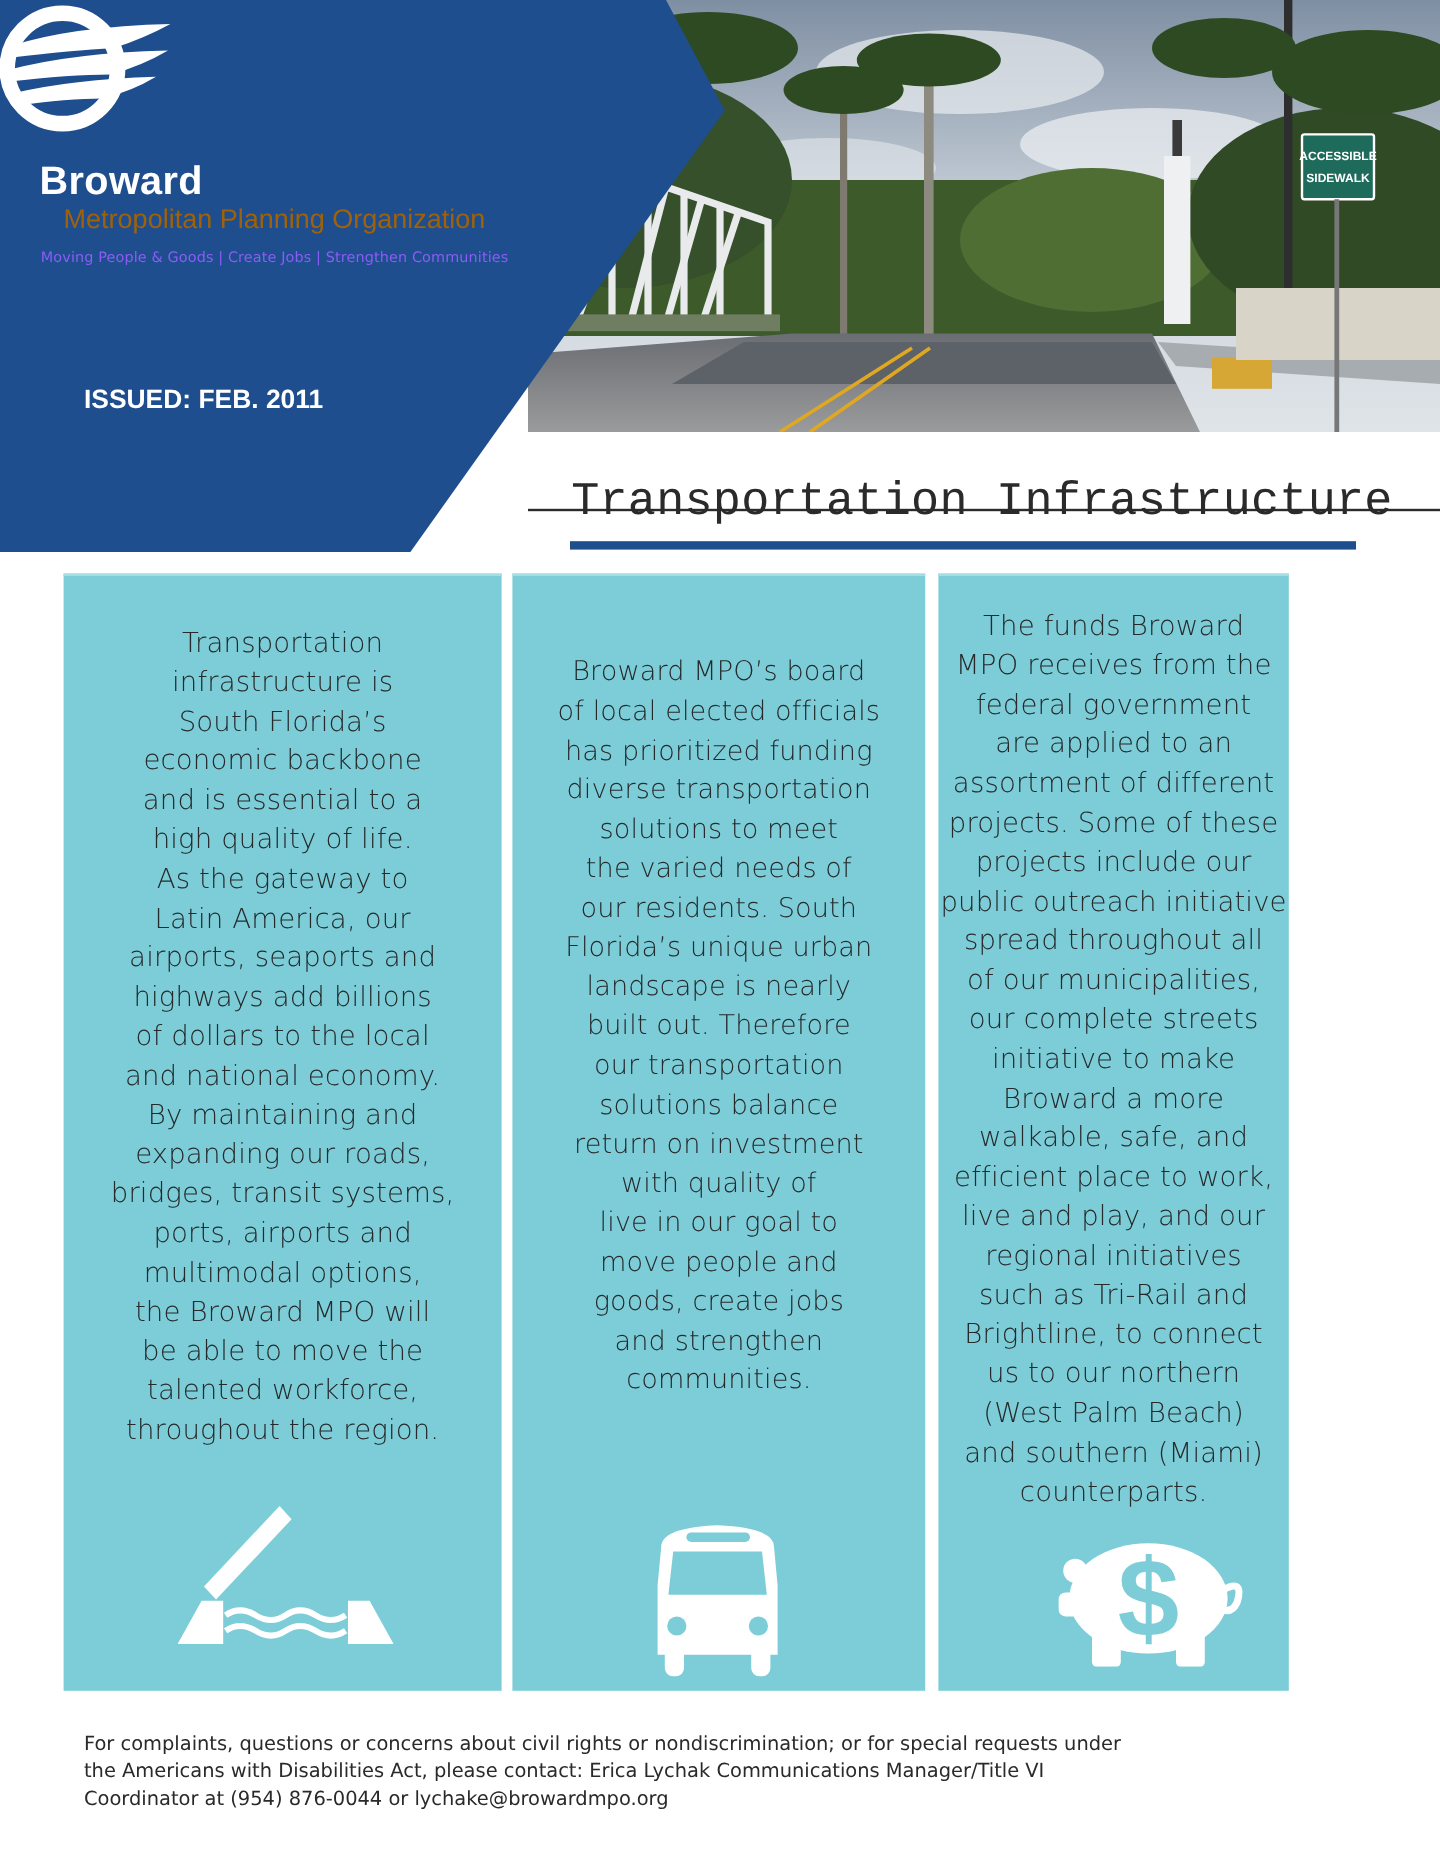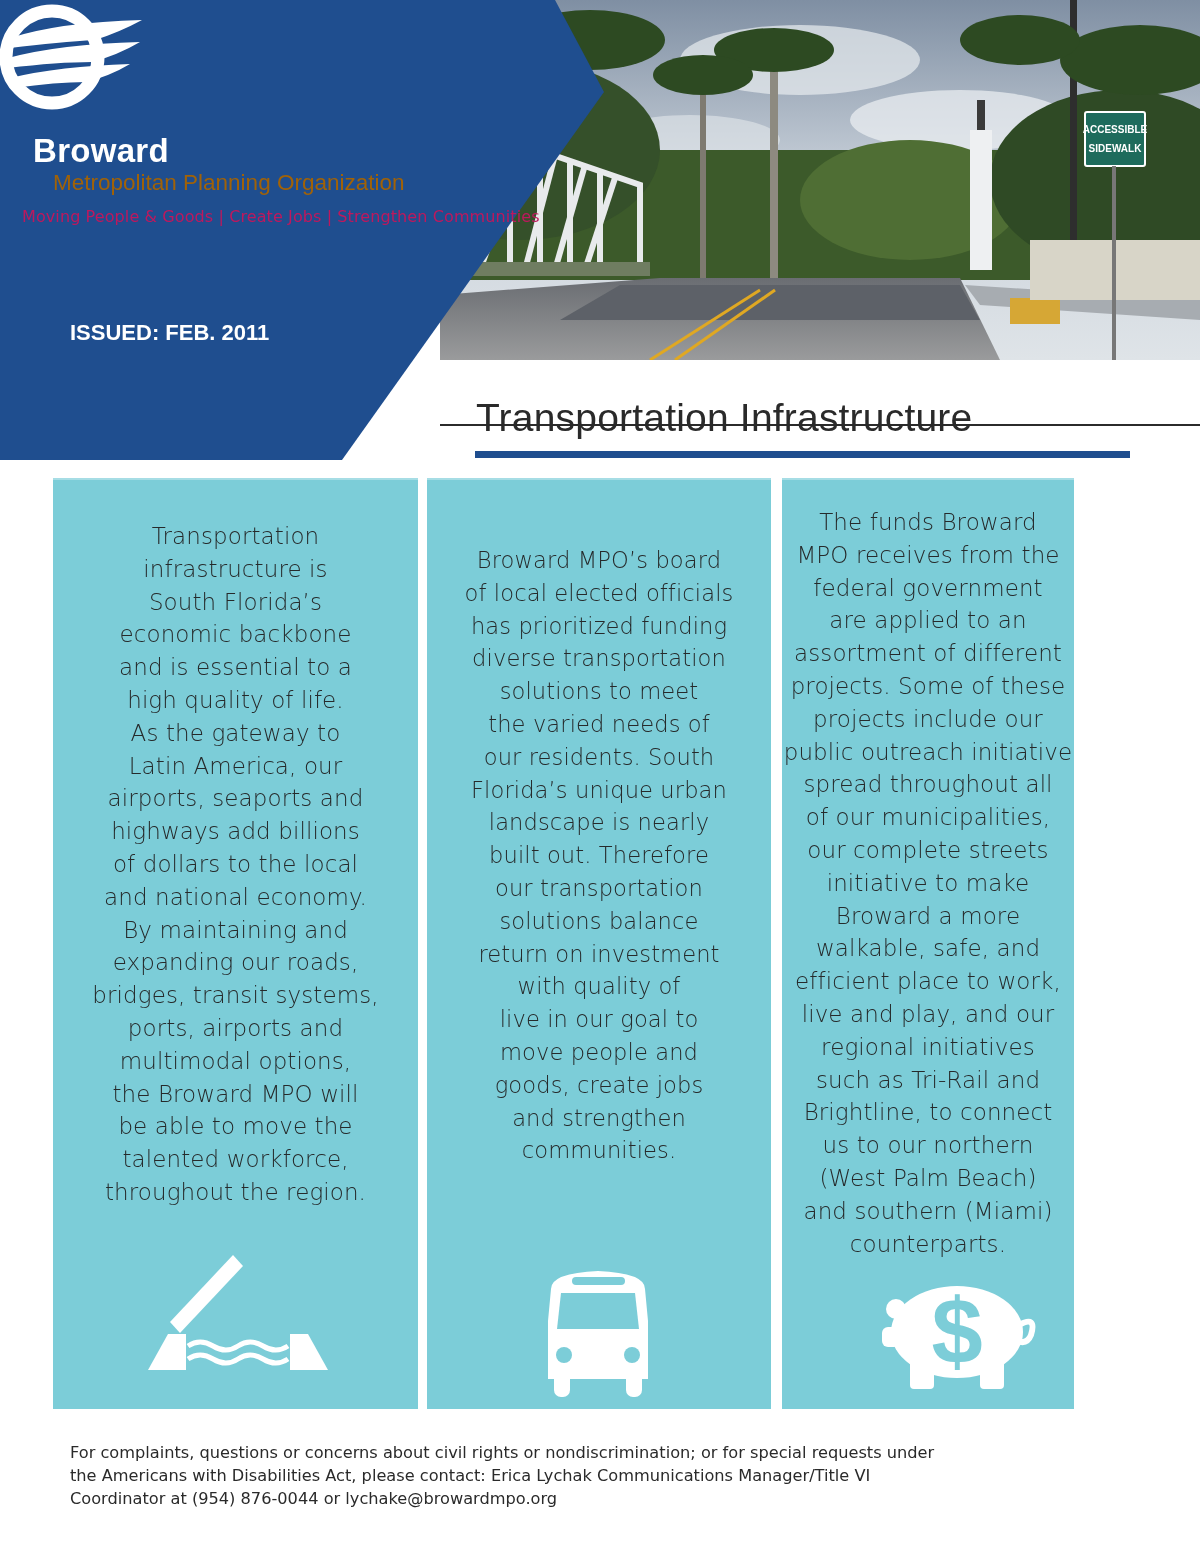--- a/index.html
+++ b/index.html
@@ -27,32 +27,32 @@
       position: absolute; left: 210px; top: 42px; color: #fff;
       font-family: "Liberation Sans", sans-serif; font-size: 148px; font-weight: 700; line-height: 1;
       letter-spacing: -6px;
     }
     .logo-o { position: absolute; left: 412px; top: 52px; }
     .logo-org {
       position: absolute; left: 33px; top: 170px; color: #a16207;
       font-family: "Liberation Sans", sans-serif; font-size: 22.5px; font-weight: 400; white-space: nowrap; margin-left: 20px;
     }
     .logo-tagline {
-      position: absolute; left: 22px; top: 207px; color: #be185d;
-      font-family: "DejaVu Sans", sans-serif; font-size: 16px; white-space: nowrap; letter-spacing: 0.1px;
+      position: absolute; left: 34px; top: 207px; color: #8b5cf6;
+      font-family: "DejaVu Sans", sans-serif; font-size: 12px; white-space: nowrap; letter-spacing: 0.1px;
     }
     .issued {
       position: absolute; left: 70px; top: 320px; color: #fff;
       font-family: "Liberation Sans", sans-serif; font-size: 22px; font-weight: 700; white-space: nowrap;
     }
 
     
     .page-title {
       position: absolute; left: 476px; top: 396px; width: 656px;
-      font-family: Liberation Sans, sans-serif; font-size: 39px; font-weight: 400; color: #2a2a2a;
+      font-family: Liberation Mono, monospace; font-size: 39px; font-weight: 400; color: #2a2a2a;
       white-space: nowrap; letter-spacing: 0.2px;
     }
     .title-rule {
       position: absolute; left: 475px; top: 451px; width: 655px; height: 7px; background: #1f4e8f;
     }
 
     
     .col {
       position: absolute; top: 478px; height: 931px; background: #7ccdd8;
       border-top: 2px solid #a6dde5;

